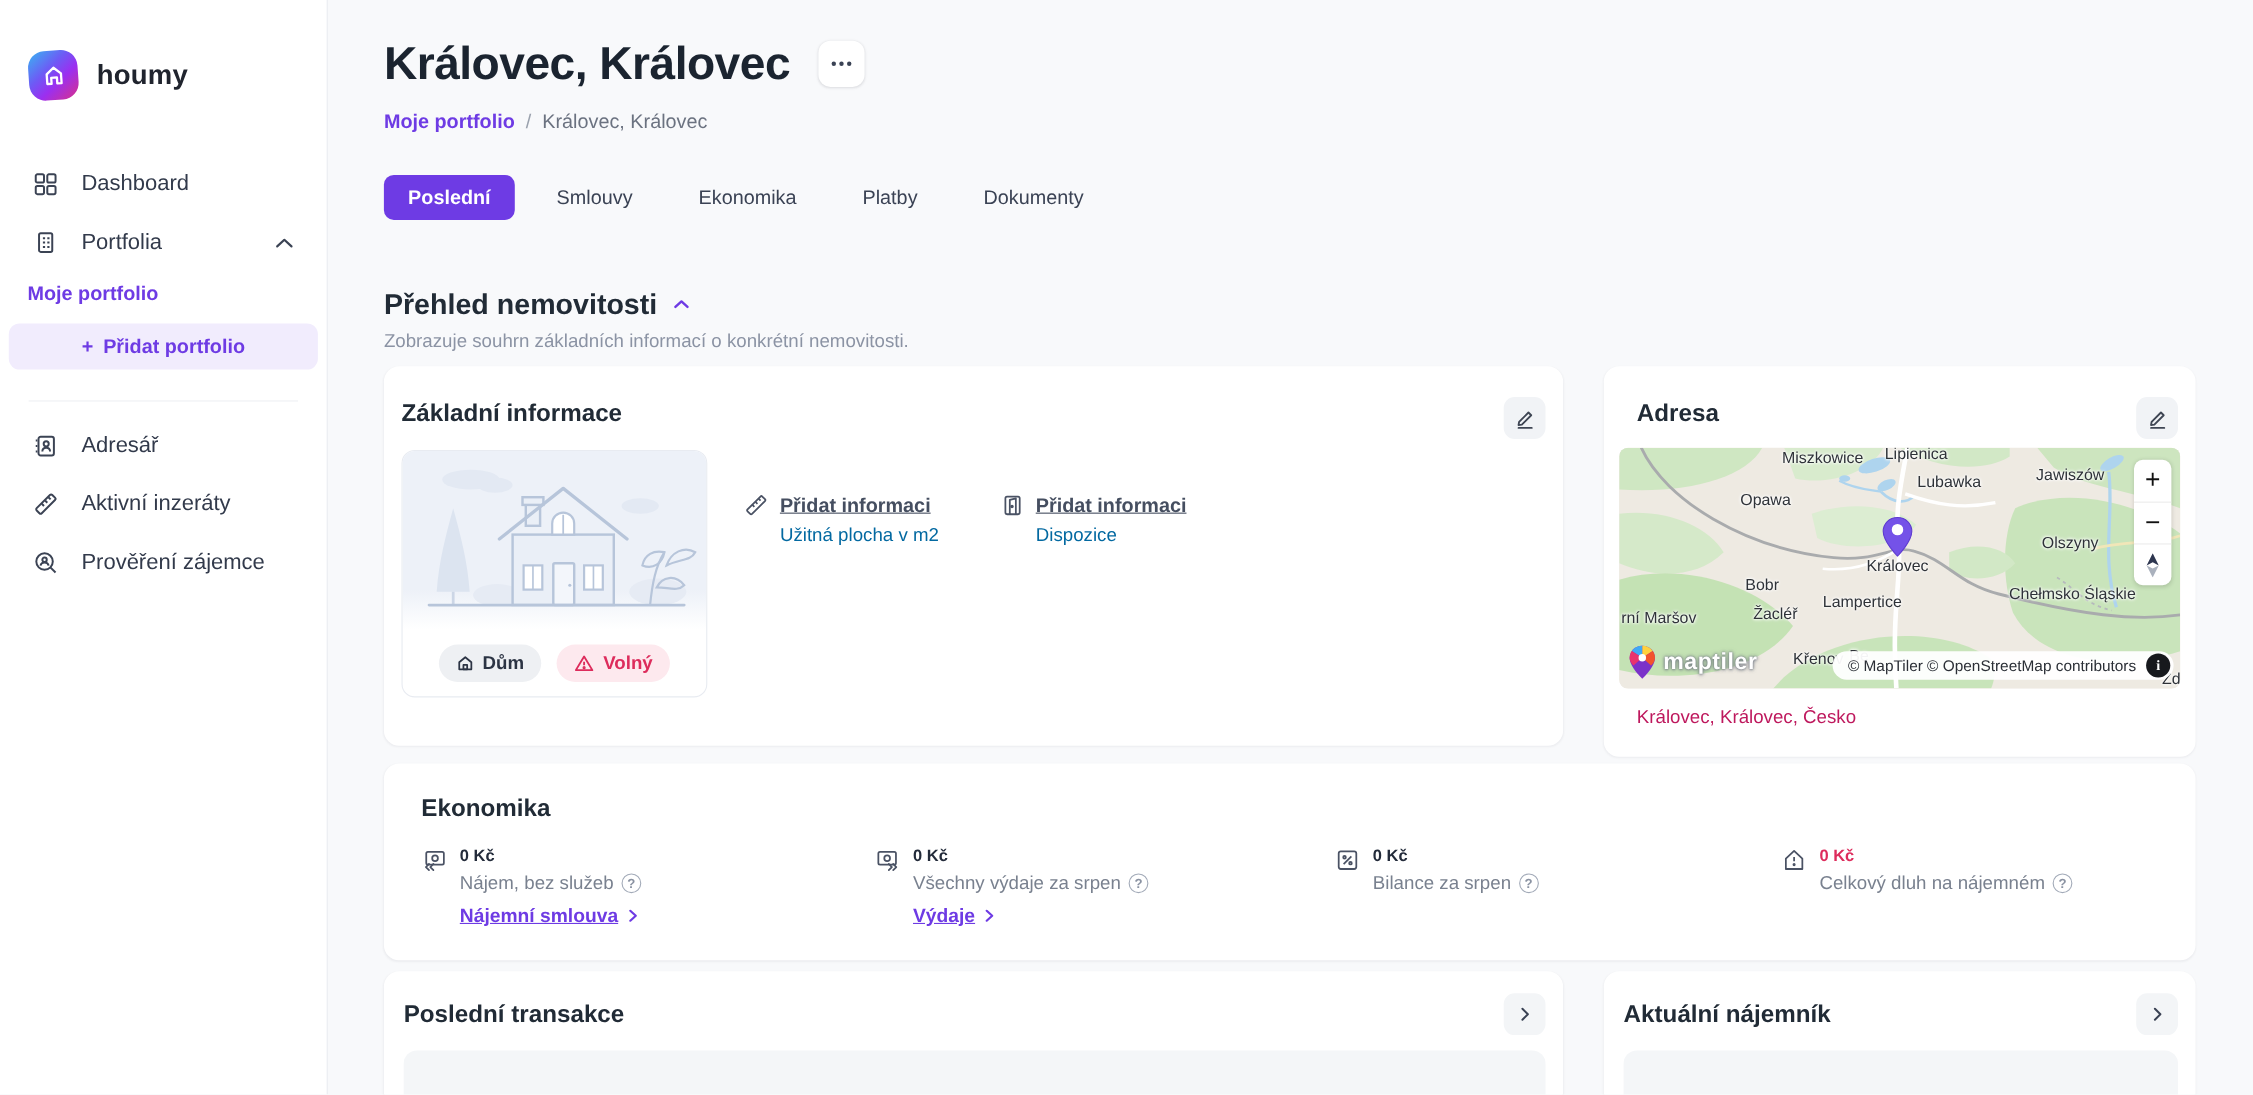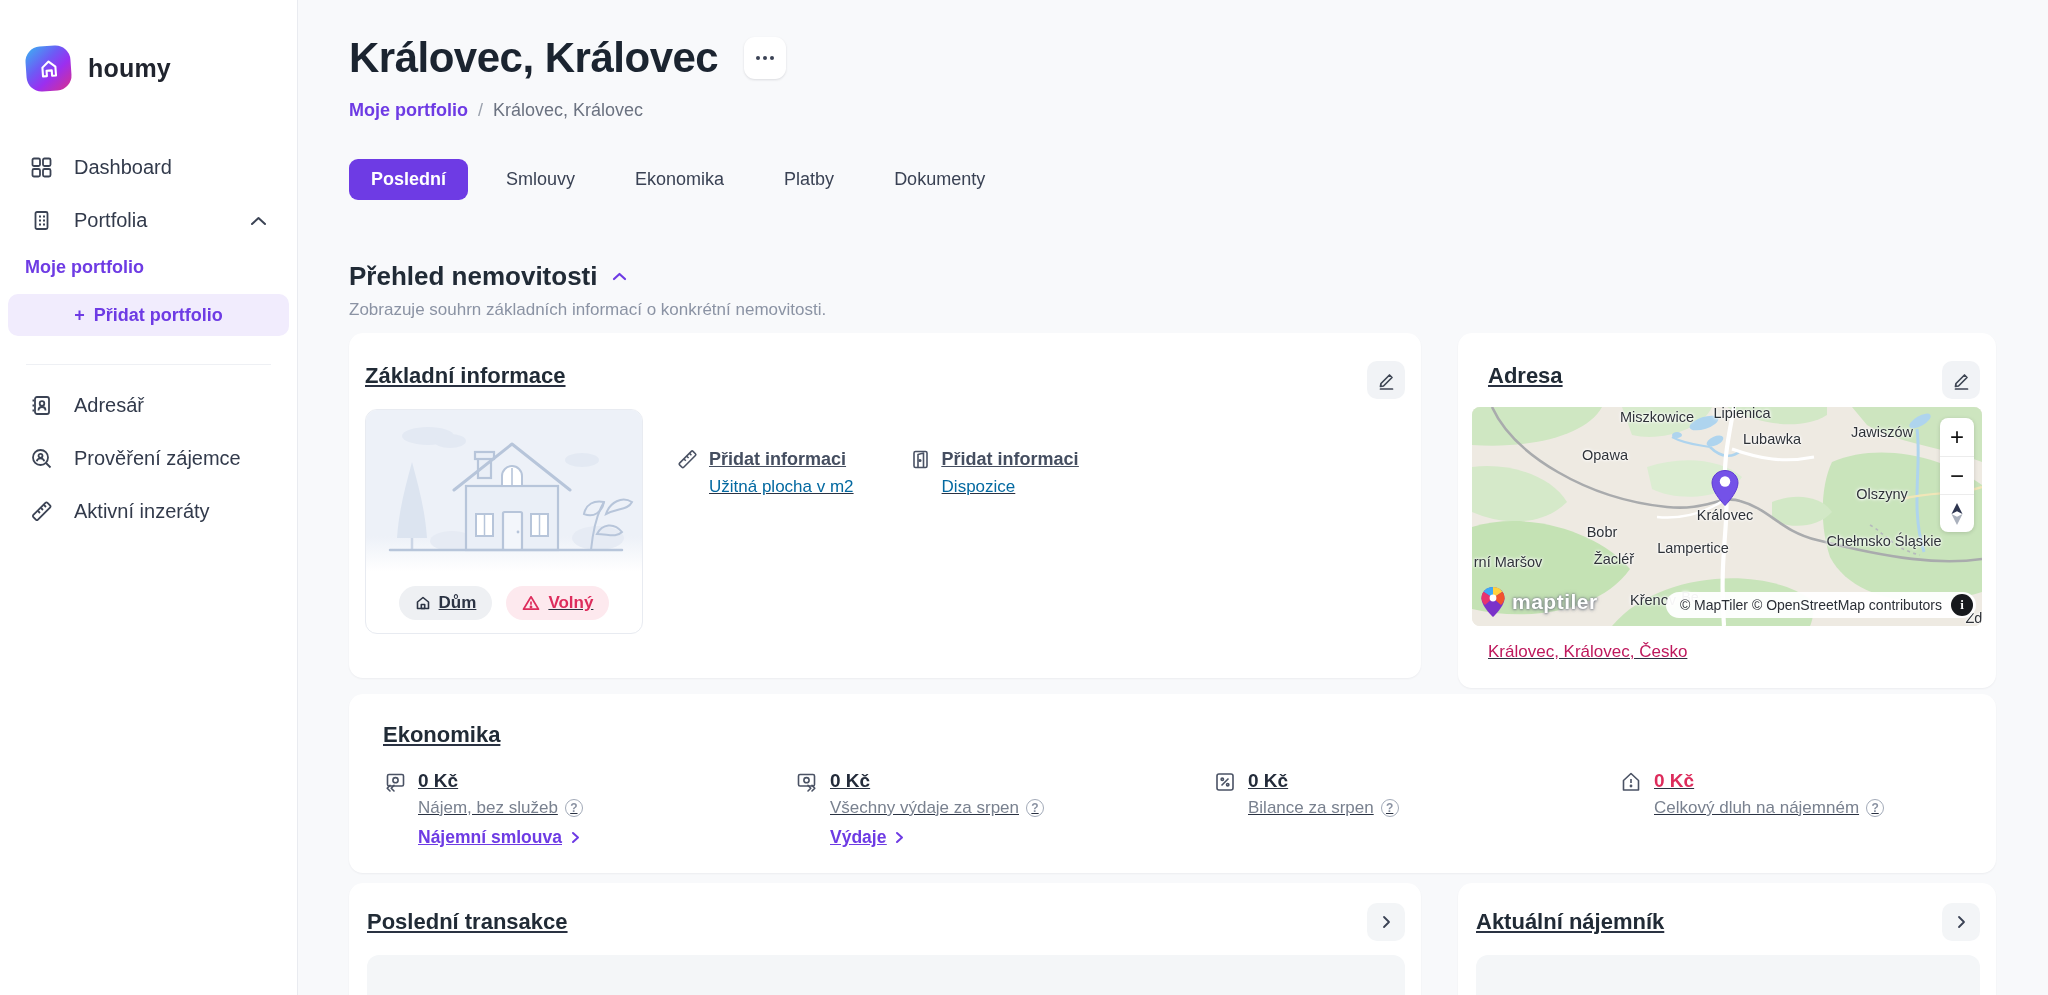--- a/index.html
+++ b/index.html
@@ -64,21 +64,20 @@
 
   .section-head { margin-top: 60px; height: 32px; display: flex; align-items: center; gap: 14px; }
   .section-head h2 { font-size: 26px; font-weight: 700; color: #212b36; }
   .section-sub { margin-top: 8px; height: 20px; font-size: 17px; color: #8b93a4; }
 
   .row1 { margin-top: 13px; display: flex; gap: 37px; }
   .card {
     background: #fff; border-radius: 14px;
     box-shadow: 0 1px 2px rgba(23,28,38,.05);
     position: relative;
-    text-decoration: underline;
   }
   .card-basic { width: 1072px; height: 345px; padding: 30px 16px 0 16px; }
   .card-addr  { width: 538px;  height: 355px; padding: 30px 14px 0 14px; }
   .card-title { font-size: 22px; font-weight: 700; color: #212b36; }
   .card-addr .card-title { margin-left: 16px; }
   .edit-btn {
     position: absolute; top: 28px; right: 16px; width: 38px; height: 38px;
     border-radius: 10px; background: #f1f3f6; display: flex; align-items: center; justify-content: center;
     cursor: pointer;
   }
@@ -133,21 +132,21 @@
     display: flex; align-items: center; justify-content: center; cursor: pointer;
   }
   .info-btn::after { content: "i"; font-size: 13px; font-weight: 700; font-family: "Liberation Serif", serif; }
   .map-caption { margin: 16px 0 0 16px; font-size: 17px; color: #be185d; }
 
   
   .eco-band { margin-top: 6px; width: 1647px; height: 179px; padding: 28px 34px 0 34px; }
   .eco-title { font-size: 22px; font-weight: 700; color: #212b36; }
   .eco-grid { margin-top: 22px; display: grid; grid-template-columns: 412px 418px 406px 1fr; }
   .eco-item { display: flex; gap: 11px; }
-  .eco-val { font-size: 19px; font-weight: 700; color: #232b3a; }
+  .eco-val { font-size: 15px; font-weight: 700; color: #232b3a; }
   .eco-val.neg { color: #dd2c5c; }
   .eco-sub { margin-top: 6px; font-size: 17px; color: #79818f; display: flex; align-items: center; gap: 7px; }
   .q-circle {
     width: 18px; height: 18px; border: 1.5px solid #a2aab8; border-radius: 50%;
     display: inline-flex; align-items: center; justify-content: center; color: #8a92a2;
   }
   .q-circle::after { content: "?"; font-size: 12px; font-weight: 700; }
   .eco-link { margin-top: 9px; display: flex; align-items: center; gap: 9px; cursor: pointer; }
   .eco-link a { font-size: 17.5px; font-weight: 700; color: #6e3be4; text-decoration: underline; }
 
@@ -216,36 +215,36 @@
           <rect x="5" y="3" width="14" height="17" rx="2"></rect>
           <circle cx="12" cy="9.5" r="2.3"></circle>
           <path d="M8.5 16.5 C8.5 14.2 10 13 12 13 C14 13 15.5 14.2 15.5 16.5"></path>
           <line x1="2.5" y1="6.5" x2="4" y2="6.5"></line>
           <line x1="2.5" y1="11.5" x2="4" y2="11.5"></line>
           <line x1="2.5" y1="16.5" x2="4" y2="16.5"></line>
         </svg>
       <span>Adresář</span>
     </div>
     <div class="nav-item">
+      <svg width="23" height="23" viewBox="0 0 23 23" fill="none" stroke="#3b4354" stroke-width="1.8" stroke-linejoin="round">
+          <rect x="8.2" y="1.2" width="6.5" height="20" rx="1.5" transform="rotate(45 11.5 11.5)"></rect>
+          <line x1="8" y1="11" x2="10" y2="13"></line>
+          <line x1="11" y1="8" x2="13" y2="10"></line>
+          <line x1="14" y1="5" x2="16" y2="7"></line>
+        </svg>
+      <span>Aktivní inzeráty</span>
+    </div>
+    <div class="nav-item">
       <svg width="23" height="23" viewBox="0 0 23 23" fill="none" stroke="#3b4354" stroke-width="1.8">
           <circle cx="10.5" cy="10.5" r="7.5"></circle>
           <line x1="16" y1="16" x2="20.5" y2="20.5"></line>
           <circle cx="10.5" cy="8.8" r="2"></circle>
           <path d="M6.8 14.2 C7.2 12.3 8.7 11.4 10.5 11.4 C12.3 11.4 13.8 12.3 14.2 14.2"></path>
         </svg>
       <span>Prověření zájemce</span>
-    </div>
-    <div class="nav-item">
-      <svg width="23" height="23" viewBox="0 0 23 23" fill="none" stroke="#3b4354" stroke-width="1.8" stroke-linejoin="round">
-          <rect x="8.2" y="1.2" width="6.5" height="20" rx="1.5" transform="rotate(45 11.5 11.5)"></rect>
-          <line x1="8" y1="11" x2="10" y2="13"></line>
-          <line x1="11" y1="8" x2="13" y2="10"></line>
-          <line x1="14" y1="5" x2="16" y2="7"></line>
-        </svg>
-      <span>Aktivní inzeráty</span>
     </div>
   </nav>
 </aside>
 
 <main class="main">
 
   <div class="title-row">
     <h1>Královec, Královec</h1>
     <div class="more-btn">
       <i></i>

